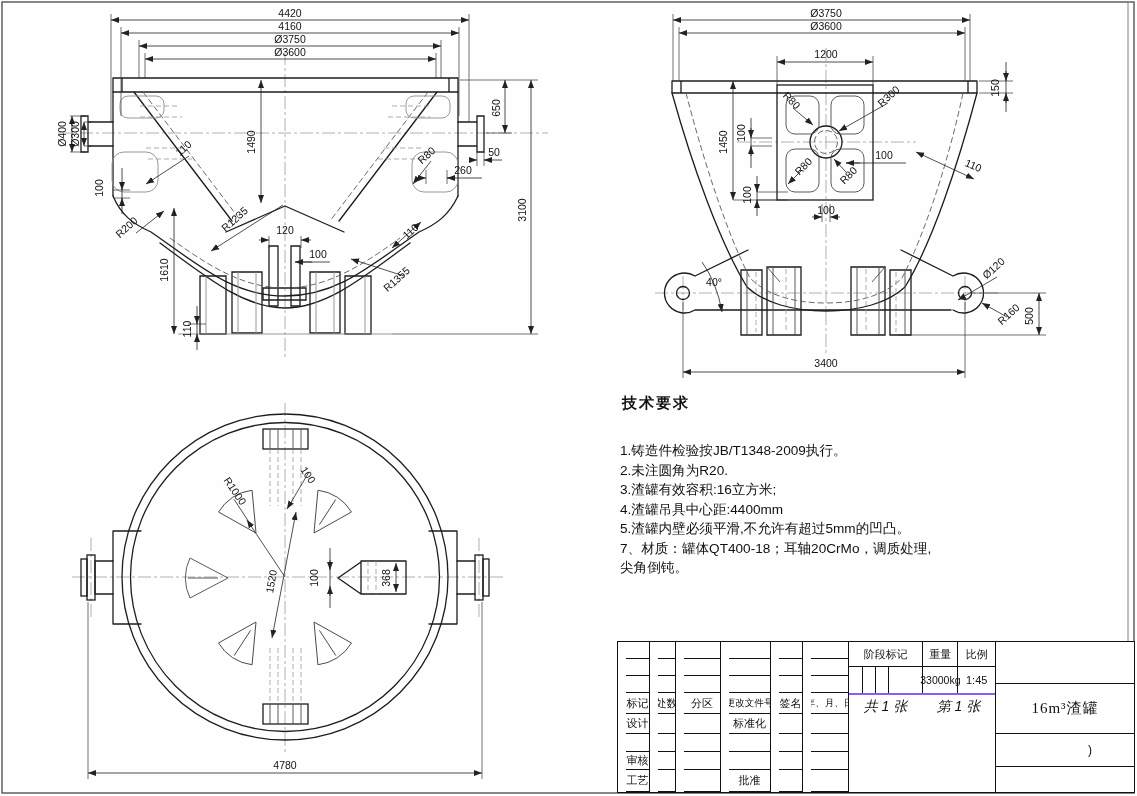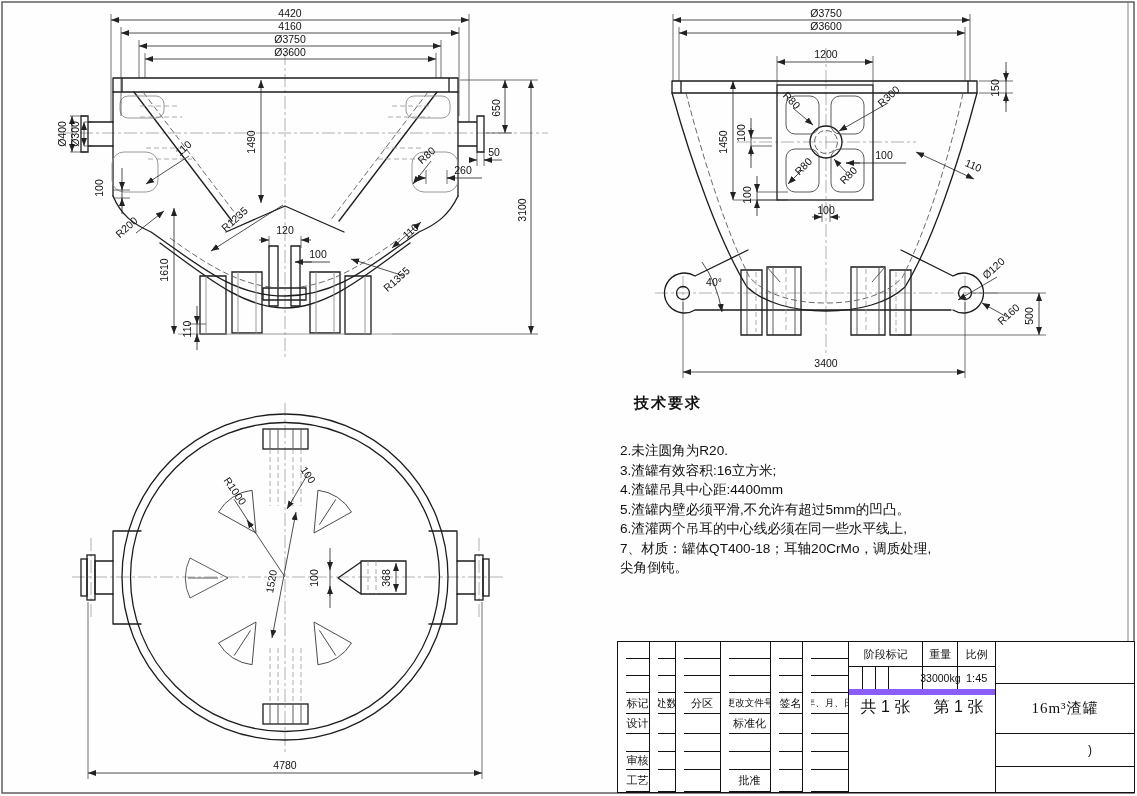--- a/index.html
+++ b/index.html
@@ -11,40 +11,40 @@
   .gl{stroke:#8f8f8f;stroke-width:0.9;fill:none;}
   .dash{stroke:#5a5a5a;stroke-width:0.9;fill:none;stroke-dasharray:6 3;}
   .gdash{stroke:#9a9a9a;stroke-width:0.8;fill:none;stroke-dasharray:5 3;}
   .cl{stroke:#a0a0a0;stroke-width:0.8;fill:none;stroke-dasharray:13 3 3 3;}
   .dim{stroke:#222;stroke-width:0.8;fill:none;}
   .ext{stroke:#333;stroke-width:0.7;fill:none;}
   text.d{font:10.5px "Liberation Sans","DejaVu Sans",sans-serif;fill:#111;}
   .anchor-mid{text-anchor:middle;}
   
   #tech{position:absolute;left:620px;top:394px;width:410px;}
-  #tech .tech-title{font-size:15px;font-weight:bold;letter-spacing:2px;margin:0 0 28px 14px;}
+  #tech .tech-title{font-size:15px;font-weight:bold;letter-spacing:2px;margin:0 0 28px 2px;}
   #tech .tech-line{font-size:13.6px;line-height:19.5px;white-space:nowrap;}
   
   #tblock{position:absolute;left:617px;top:641px;width:518px;height:152px;
           border:1.6px solid #111;box-sizing:border-box;background:#fff;}
   #tblock *{box-sizing:border-box;}
   .tb-left{position:absolute;left:0;top:0;width:231px;height:100%;display:grid;
            grid-template-columns:32px 26px 45px 50px 32px 1fr;
            grid-template-rows:17px 17px 17px 21px 20px 18px 18px 1fr;}
   .c{border-right:1px solid #111;border-bottom:1px solid #111;font-size:11px;
      display:flex;align-items:center;justify-content:center;overflow:hidden;white-space:nowrap;margin-left:8px;}
   .c.sm{font-size:9.5px;}
   .tb-mid{position:absolute;left:231px;top:0;width:147px;height:100%;border-right:1px solid #111;}
   .tb-mat{height:71px;border-bottom:1px solid #111;display:flex;align-items:center;justify-content:center;
           font-size:15px;letter-spacing:1px;}
   .tb-row2{height:25px;border-bottom:1px solid #111;display:flex;}
   .tb-row2 div{border-right:1px solid #111;display:flex;align-items:center;justify-content:center;font-size:11px;}
-  .tb-row3{height:28px;border-bottom:6px solid #8b5cf6;display:flex;}
+  .tb-row3{height:28px;border-bottom:2px solid #8b5cf6;display:flex;}
   .tb-row3 div{border-right:1px solid #111;display:flex;align-items:center;justify-content:center;}
-  .tb-row4{height:24px;display:flex;align-items:center;justify-content:space-around;font-size:16px;}
+  .tb-row4{height:24px;display:flex;align-items:center;justify-content:space-around;font-size:14px;font-style:italic;}
   .tb-right{position:absolute;left:378px;top:0;right:0;height:100%;}
   .tb-r1{height:42px;border-bottom:1px solid #111;}
   .tb-r2{height:50px;border-bottom:1px solid #111;display:flex;align-items:center;justify-content:center;
          font-size:15px;letter-spacing:1px;font-family:Liberation Serif, serif;}
   .tb-r3{height:33px;border-bottom:1px solid #111;display:flex;align-items:center;justify-content:flex-end;
          padding-right:42px;font-size:12px;}
 </style>
 </head>
 <body>
 
@@ -315,25 +315,25 @@
         <text class="d anchor-mid" x="318" y="578" transform="rotate(-90 318 578)">100</text>
         <text class="d anchor-mid" x="390" y="578" transform="rotate(-90 390 578)">368</text>
         <text class="d anchor-mid" x="285" y="769">4780</text>
       </g>
     </g>
   </g>
 </svg>
 
 <div id="tech">
   <div class="tech-title">技术要求</div>
+  <div class="tech-line">1.铸造件检验按JB/T1348-2009执行。</div>
   <div class="tech-line">2.未注圆角为R20.</div>
   <div class="tech-line">3.渣罐有效容积:16立方米;</div>
   <div class="tech-line">4.渣罐吊具中心距:4400mm</div>
   <div class="tech-line">5.渣罐内壁必须平滑,不允许有超过5mm的凹凸。</div>
-  <div class="tech-line">6.渣灌两个吊耳的中心线必须在同一些水平线上,</div>
   <div class="tech-line">7、材质：罐体QT400-18；耳轴20CrMo，调质处理,</div>
   <div class="tech-line">尖角倒钝。</div>
 </div>
 
 <div id="tblock">
 
   <div class="tb-left">
     <div class="c"></div>
         <div class="c"></div>
         <div class="c"></div>

